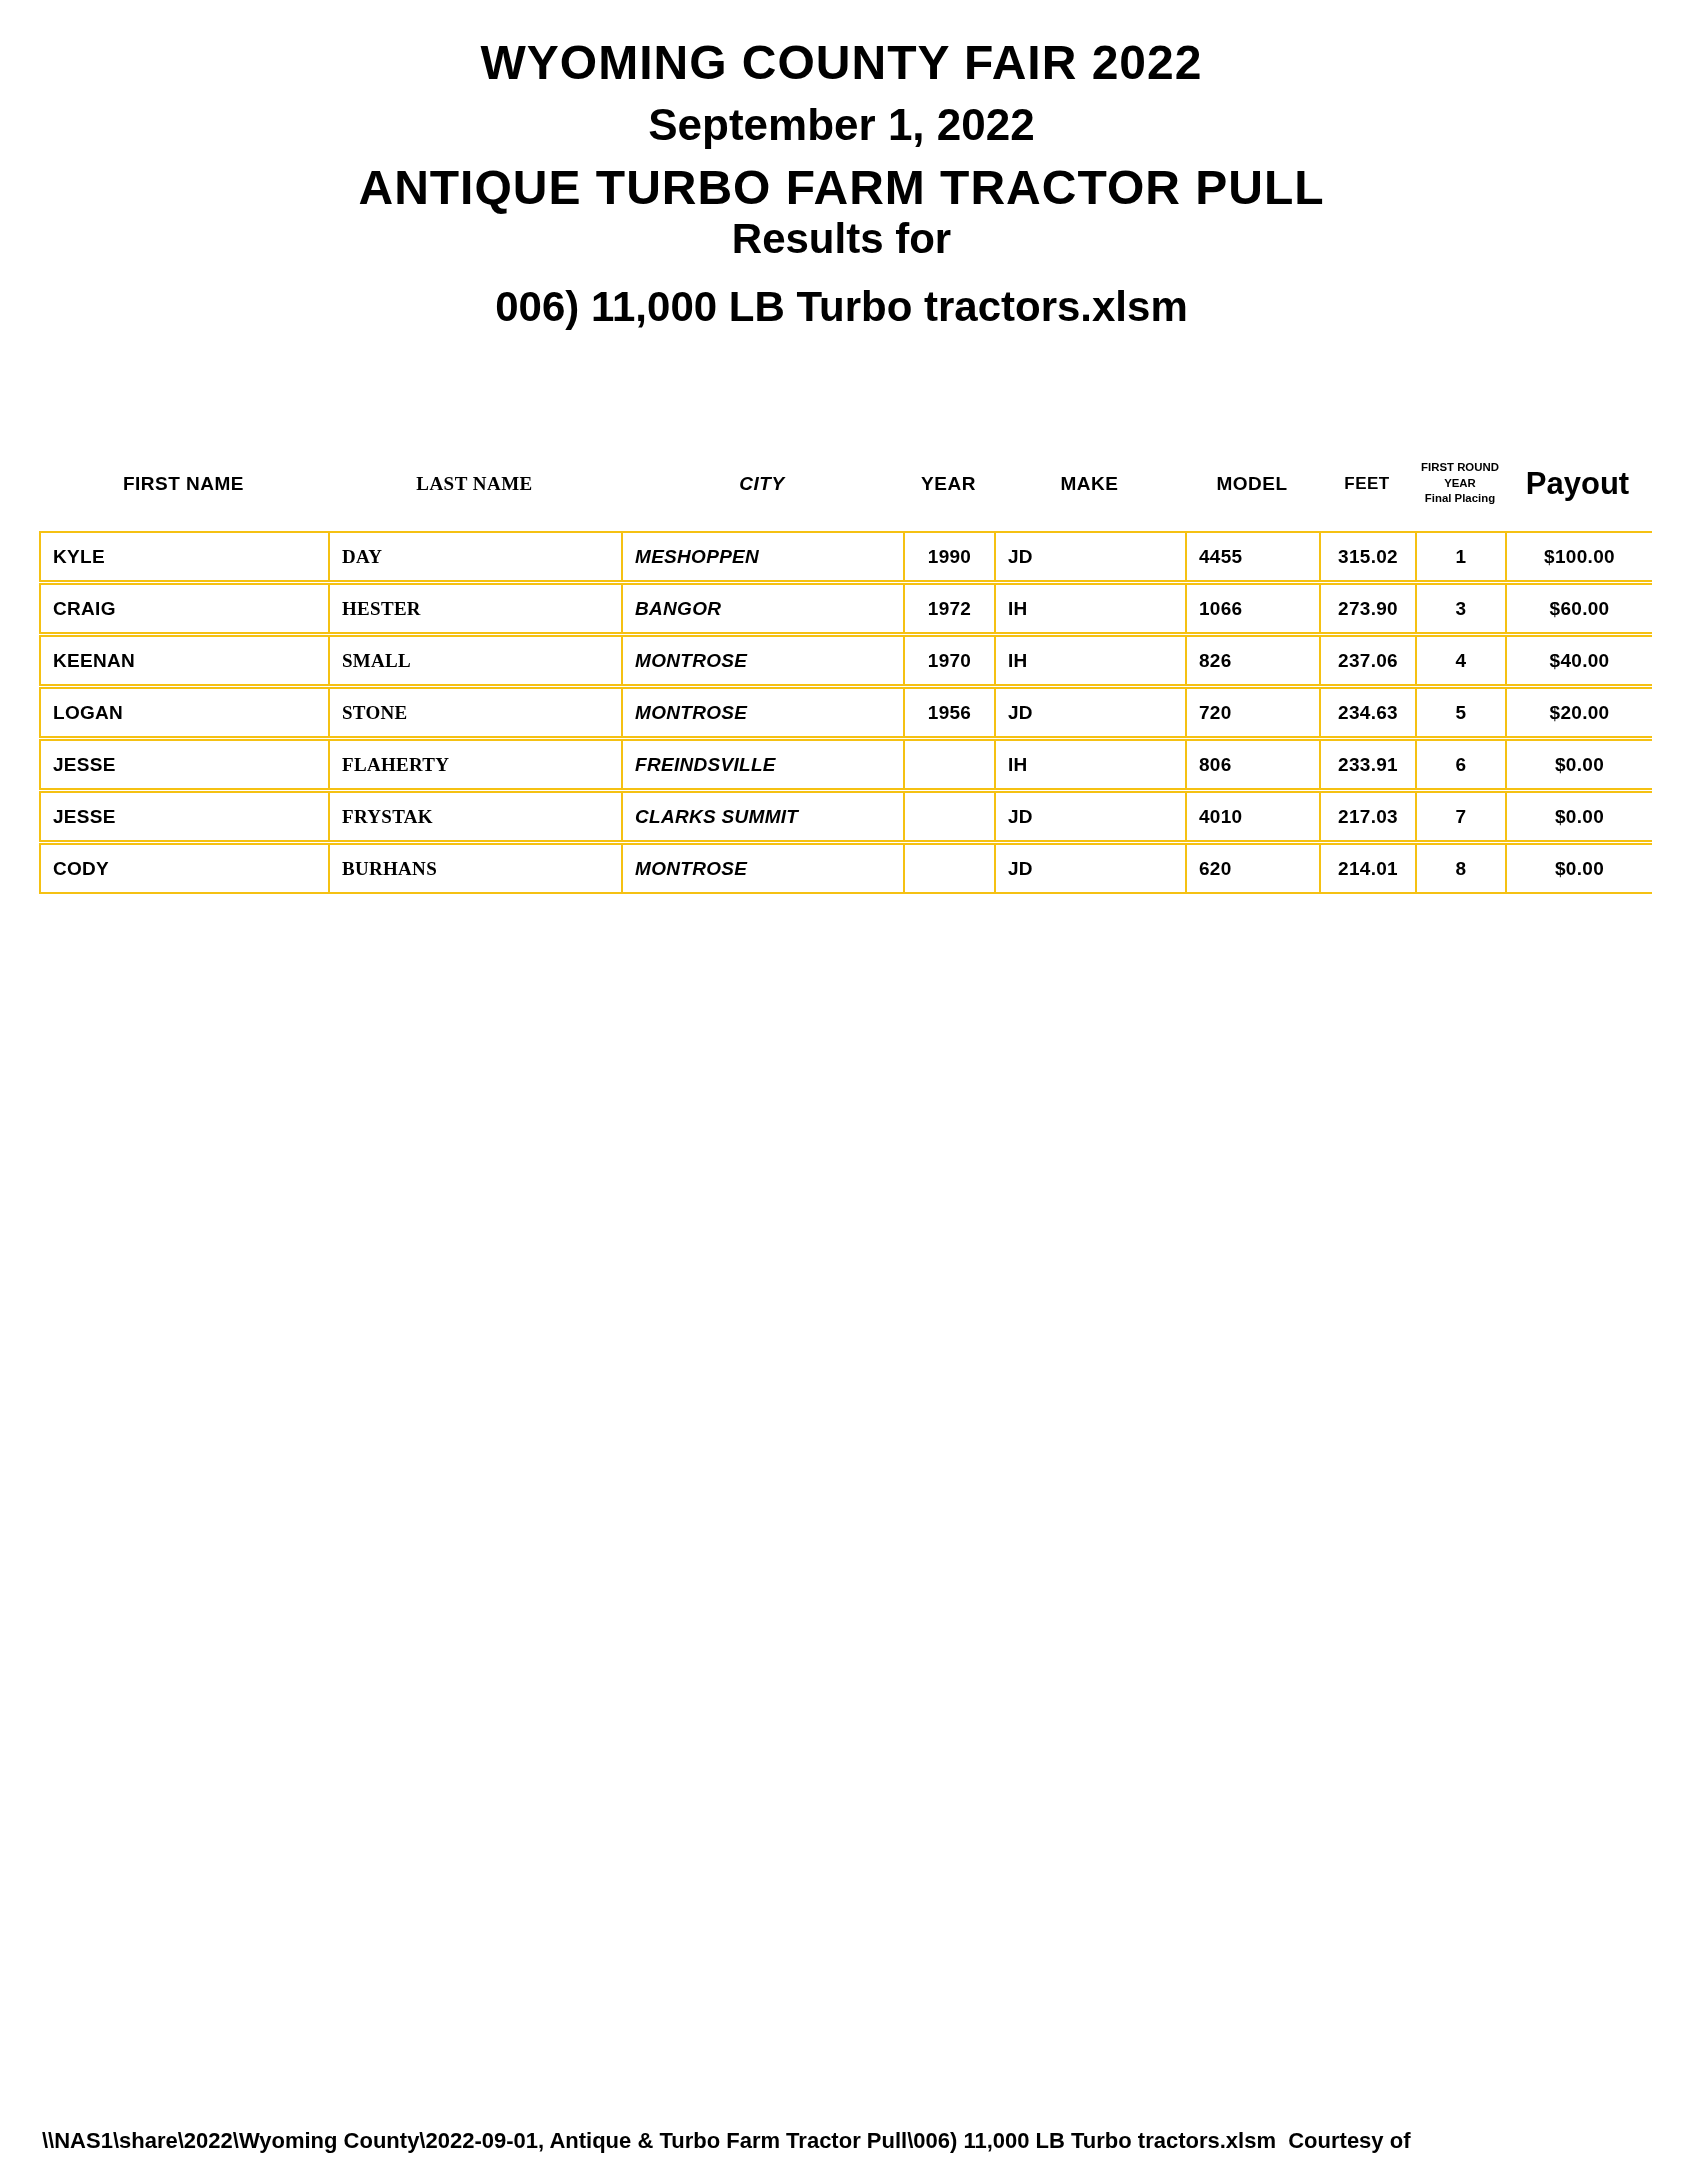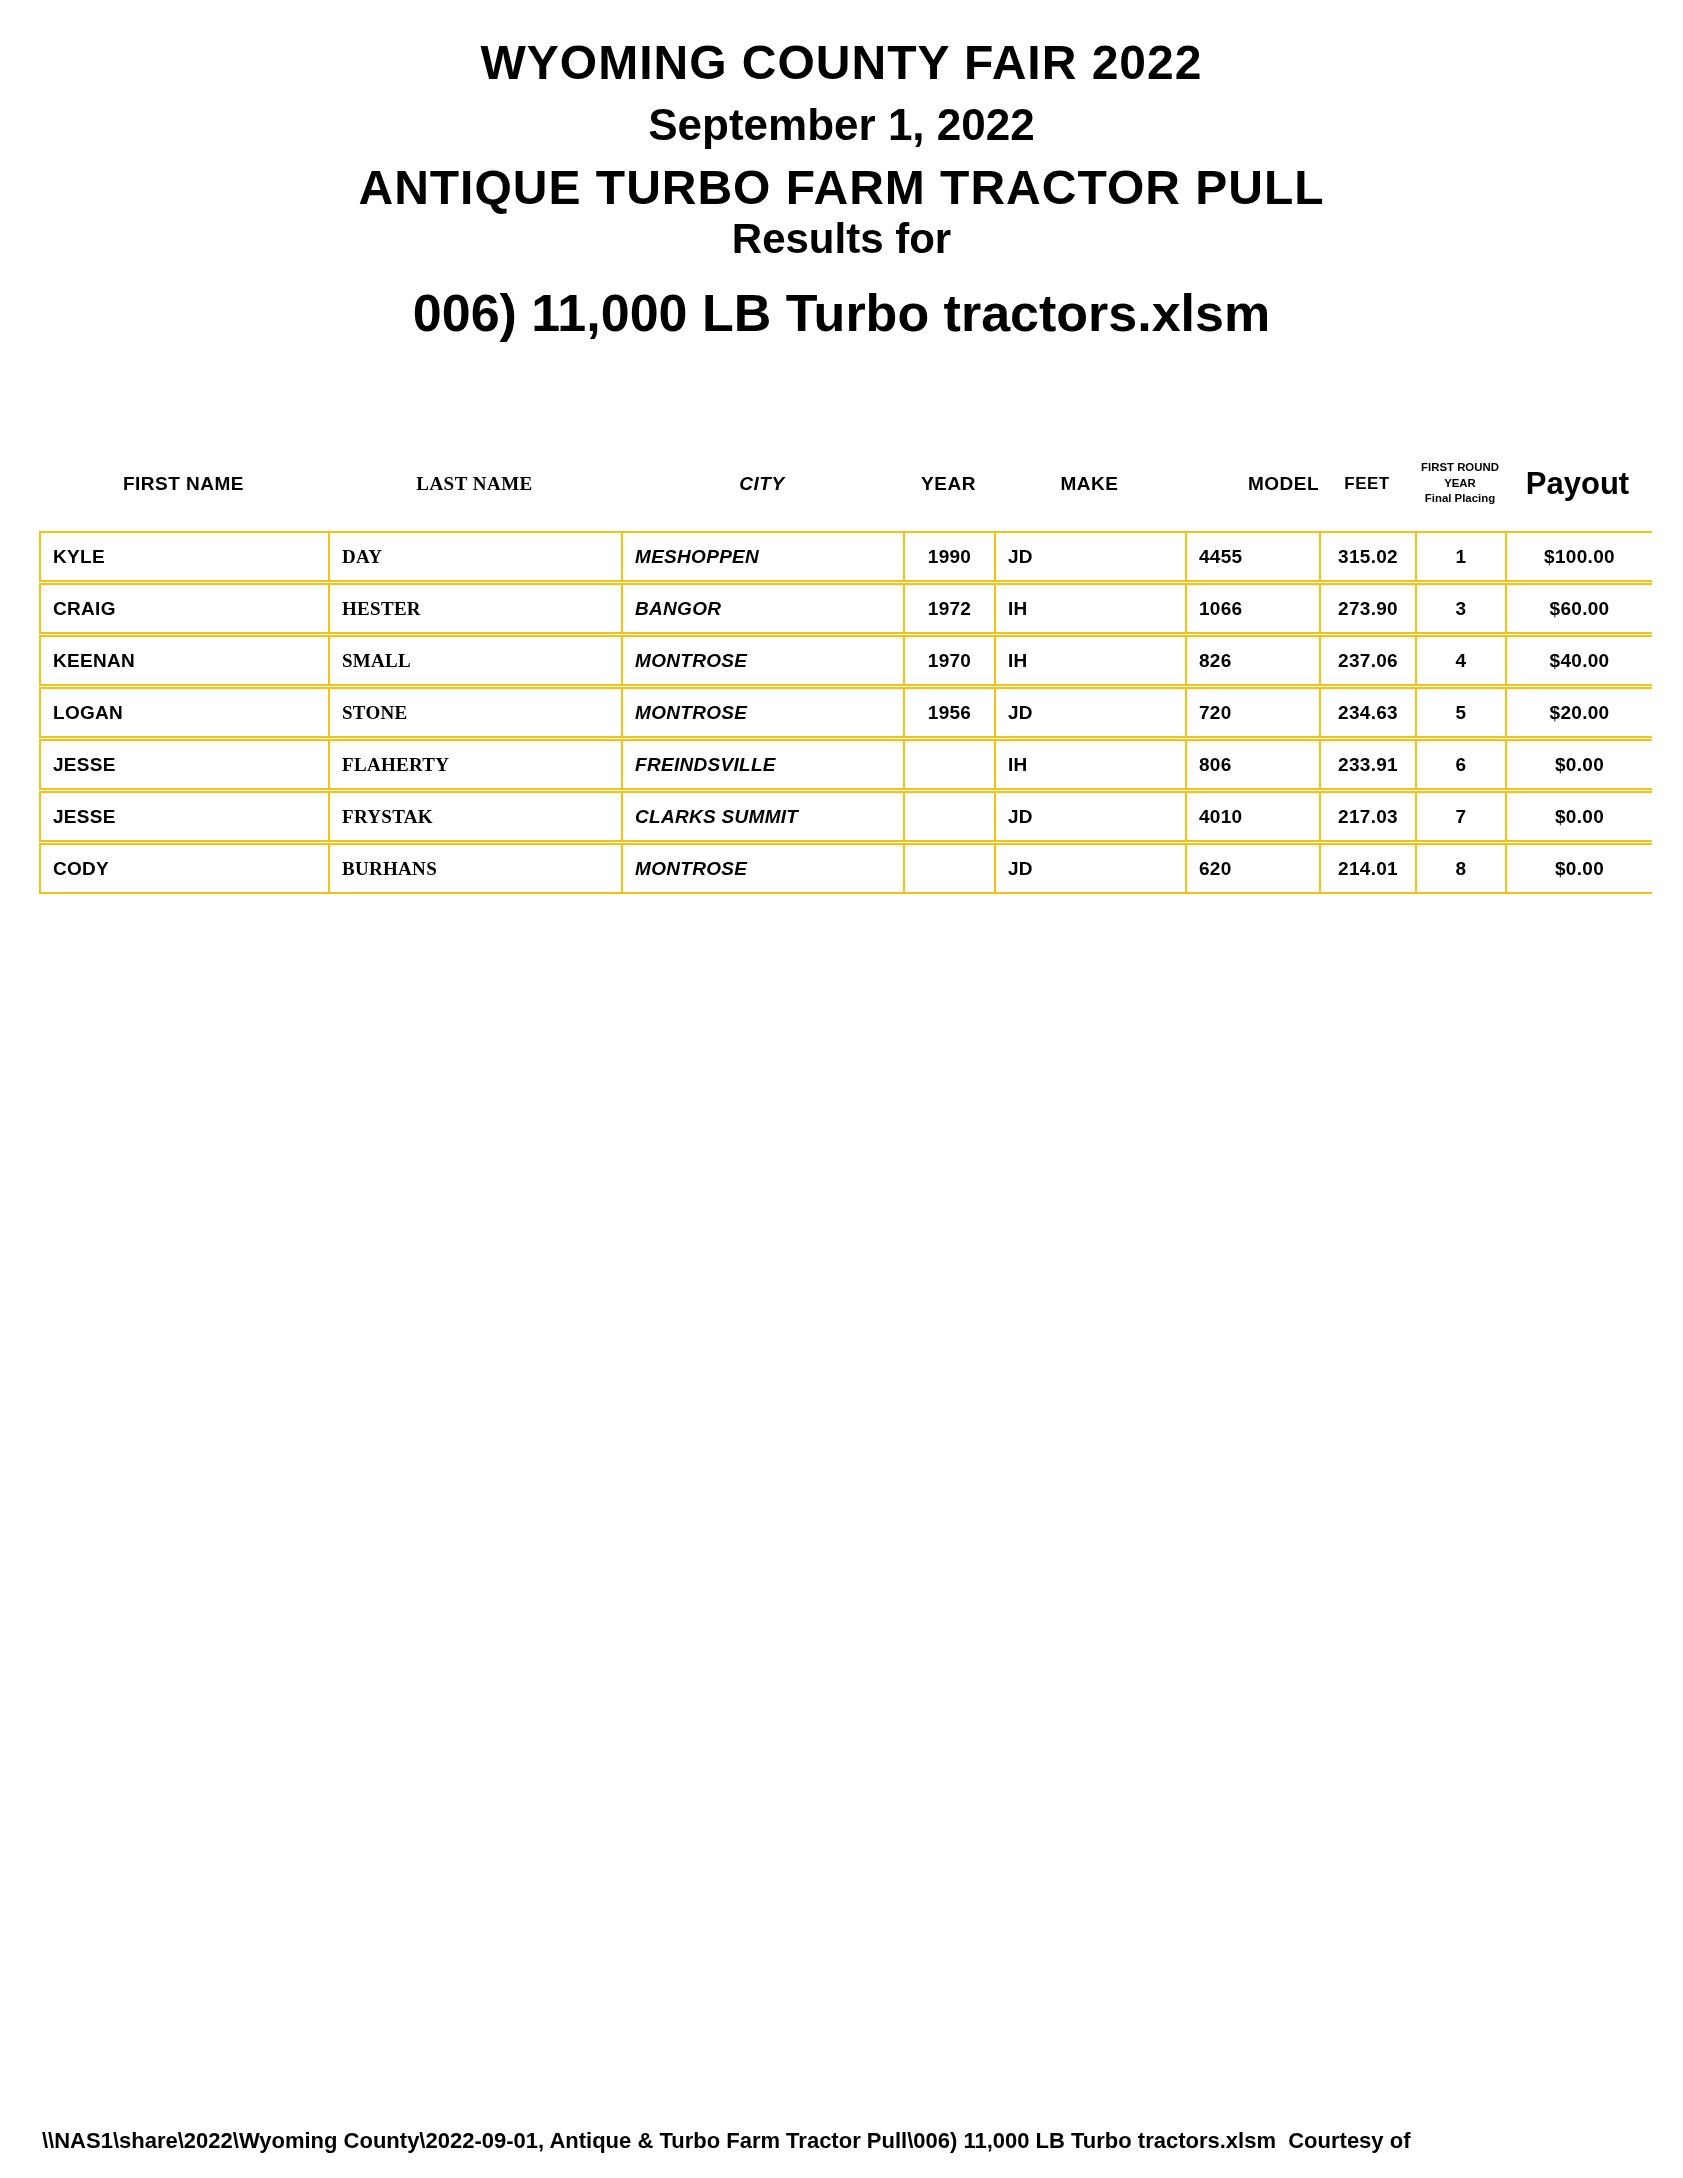--- a/index.html
+++ b/index.html
@@ -10,36 +10,36 @@
     font-weight:700;
     color:#000;
     position:relative;
     overflow:hidden;
   }
   .titles { padding-top:35px; text-align:center; }
   .t1 { font-size:48px; letter-spacing:1px; margin-bottom:10px; }
   .t2 { font-size:44px; margin-bottom:10px; }
   .t3 { font-size:48px; letter-spacing:1px; margin-bottom:0; }
   .t4 { font-size:42px; margin-bottom:20px; }
-  .t5 { font-size:52px; }
+  .t5 { font-size:42px; }
 
   .results-table { position:absolute; left:39px; top:436px; width:1614px; }
 
   .thead { display:flex; align-items:center; height:95px; }
   .th { text-align:center; font-size:19px; letter-spacing:0.5px; }
   .th.feet-h { font-size:17px; }
   .th.hook-h { font-size:11.4px; line-height:1.35; letter-spacing:0; }
   .th.payout-h { font-size:31px; letter-spacing:0; }
 
   .c-first  { width:289px; }
   .c-last   { width:293px;font-family:Liberation Serif, serif; }
   .c-city   { width:282px;font-style:italic; }
   .c-year   { width:91px;  }
   .c-make   { width:191px; }
-  .c-model  { width:134px;text-align:right; }
+  .c-model  { width:134px; }
   .c-feet   { width:96px;  }
   .c-hook   { width:90px;  }
   .c-payout { width:145px; }
 
   .trow {
     display:flex;
     height:51px;
     margin-bottom:1px;
     border:2px solid #F5C113;
     border-right:none;

